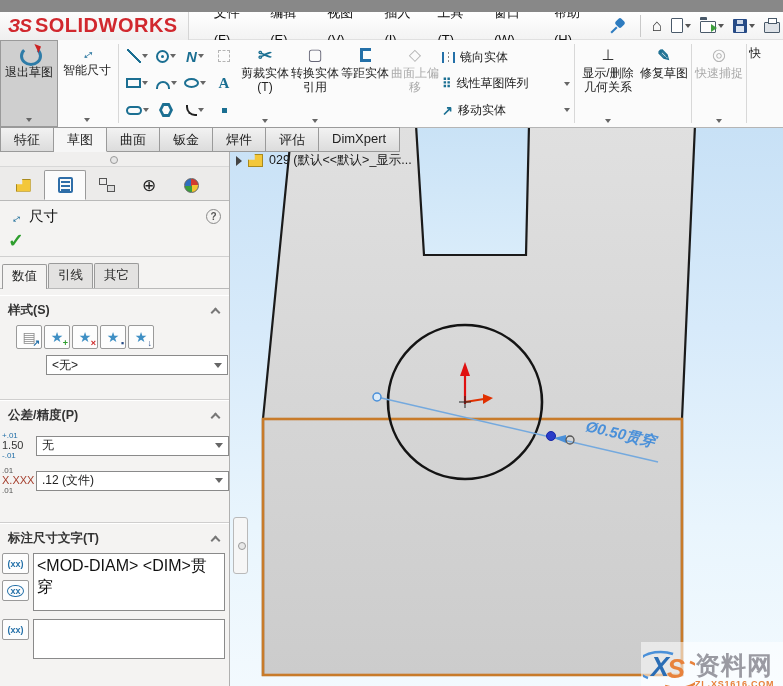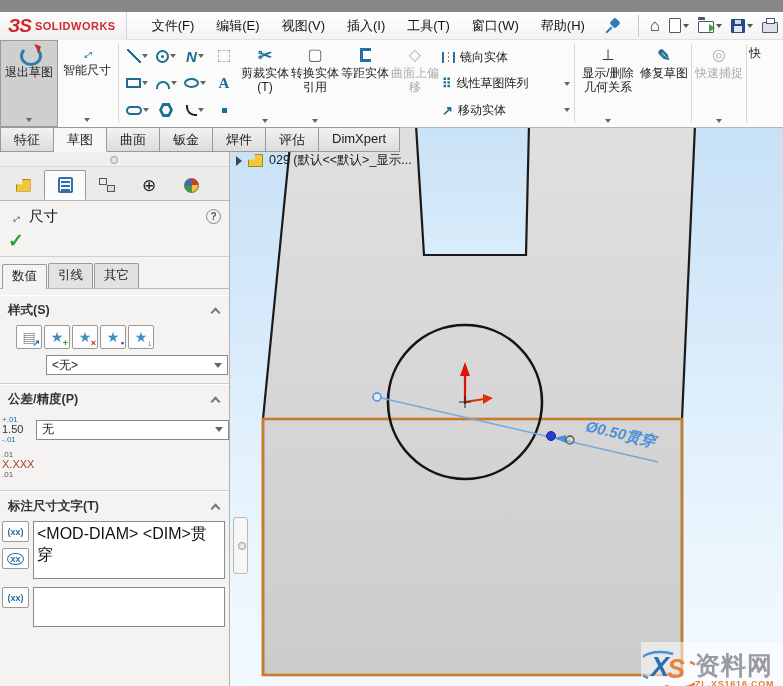--- a/index.html
+++ b/index.html
@@ -9,21 +9,21 @@
     background:#fff; font-family:"Liberation Sans", sans-serif; color:#222;margin-top:12px;
   }
 
   
   .menubar { position:absolute; left:0; top:0; width:783px; height:28px;
     background:linear-gradient(#ffffff,#f3f3f3); border-bottom:1px solid #e0e0e0;
     display:flex; align-items:center; }
   .logo-area { display:flex; align-items:center; gap:4px; padding:0 10px 0 8px;
     height:28px; border-right:1px solid #d5d5d5; background:linear-gradient(#fdfdfd,#efefef); }
   .logo-glyph { color:#d1282e; font-weight:bold; font-style:italic; font-size:19px; letter-spacing:-1px; }
-  .logo-text { color:#d1282e; font-weight:bold; font-size:11px; letter-spacing:.5px; }
+  .logo-text { color:#d1282e; font-weight:bold; font-size:20px; letter-spacing:.5px; }
   .menu-items { display:flex; align-items:center; height:100%; margin-left:14px; }
   .menu-item { font-size:13px; color:#111; padding:0 11px; line-height:27px; cursor:default; }
   .pin { width:22px; height:20px; position:relative; margin:0 6px; }
   .pin .pin-head { position:absolute; left:9px; top:3px; width:8px; height:8px; background:#2e7cc0; border-radius:2px; transform:rotate(45deg); }
   .pin .pin-tip { position:absolute; left:6px; top:10px; width:2px; height:8px; background:#2e7cc0; transform:rotate(45deg); }
   .mb-sep { width:1px; height:22px; background:#c9c9c9; margin:0 8px; }
   .quick-icons { display:flex; align-items:center; gap:3px; }
   .qbtn { display:flex; align-items:center; padding:2px 3px; border-radius:2px; }
   .ic-home { font-size:17px; color:#333; line-height:16px; }
   .ic-doc { width:12px; height:15px; background:#fff; border:1.5px solid #4a5a6a; border-radius:1px; }
@@ -134,21 +134,21 @@
   .pm-header { display:flex; align-items:center; gap:7px; padding:6px 8px 4px; }
   .pm-title { font-size:14.5px; color:#111; }
   .help { margin-left:auto; width:15px; height:15px; border:1.5px solid #8a8a8a; border-radius:50%;
     color:#555; font-size:10px; font-weight:bold; display:flex; align-items:center; justify-content:center; }
   .okrow { padding:2px 8px 6px; border-bottom:1px solid #d0d0d0; }
   .check { color:#2e9e2e; font-size:19px; font-weight:bold; line-height:18px; }
   .val-tabs { display:flex; gap:1px; padding:6px 0 0 2px; border-bottom:1px solid #b9b9b9; }
   .val-tab { padding:3px 9px 4px; font-size:12.5px; border:1px solid #9a9a9a; border-bottom:none;
     background:#e3e2e1; border-radius:2px 2px 0 0; color:#222; }
   .val-tab.active { background:#f4f3f2; position:relative; top:1px; }
-  .section { border-top:1px solid #fff; border-bottom:1px solid #cfcece; padding-bottom:8px; }
+  .section { border-top:1px solid #fff; border-bottom:1px solid #cfcece; padding-bottom:24px; }
   .sec-header { display:flex; align-items:center; padding:6px 10px 4px 8px; font-weight:bold; font-size:12.5px; color:#333; }
   .chev { margin-left:auto; width:7px; height:7px; border-left:2px solid #777; border-top:2px solid #777; transform:rotate(45deg); margin-top:3px; }
   .style-btns { display:flex; gap:2px; padding:2px 0 6px 16px; }
   .stylebtn { position:relative; width:26px; height:24px; background:#fdfdfd; border:1px solid #9a9a9a; border-radius:2px;
     display:flex; align-items:center; justify-content:center; }
   .star { color:#3f8fc4; font-size:14px; line-height:14px; }
   .badge { position:absolute; right:1px; bottom:0px; font-size:9px; font-weight:bold; line-height:9px; }
   .b-green { color:#2e9e2e; } .b-red { color:#cc2222; } .b-dark { color:#274b86; } .b-blue { color:#2470a8; }
   .dropdown { display:flex; align-items:center; height:20px; background:#fff; border:1px solid #8a8a8a;
     padding:0 5px; font-size:12px; color:#222; }
@@ -483,20 +483,24 @@
           <span>无</span>
           <span class="dd-caret"></span>
         </div>
       </div>
       <div class="tol-row">
         <span class="tol-ic">
           <span class="tol-top" style="color:#555">.01</span>
           <span class="tol-main red">X.XXX</span>
           <span class="tol-bot" style="color:#555">.01</span>
         </span>
+        <div class="dropdown">
+          <span>.12 (文件)</span>
+          <span class="dd-caret"></span>
+        </div>
       </div>
     </div>
 
 
     <div class="section sec-last">
       <div class="sec-header">
         <span>标注尺寸文字(T)</span>
         <span class="chev"></span>
       </div>
       <div class="dimtext-row">

